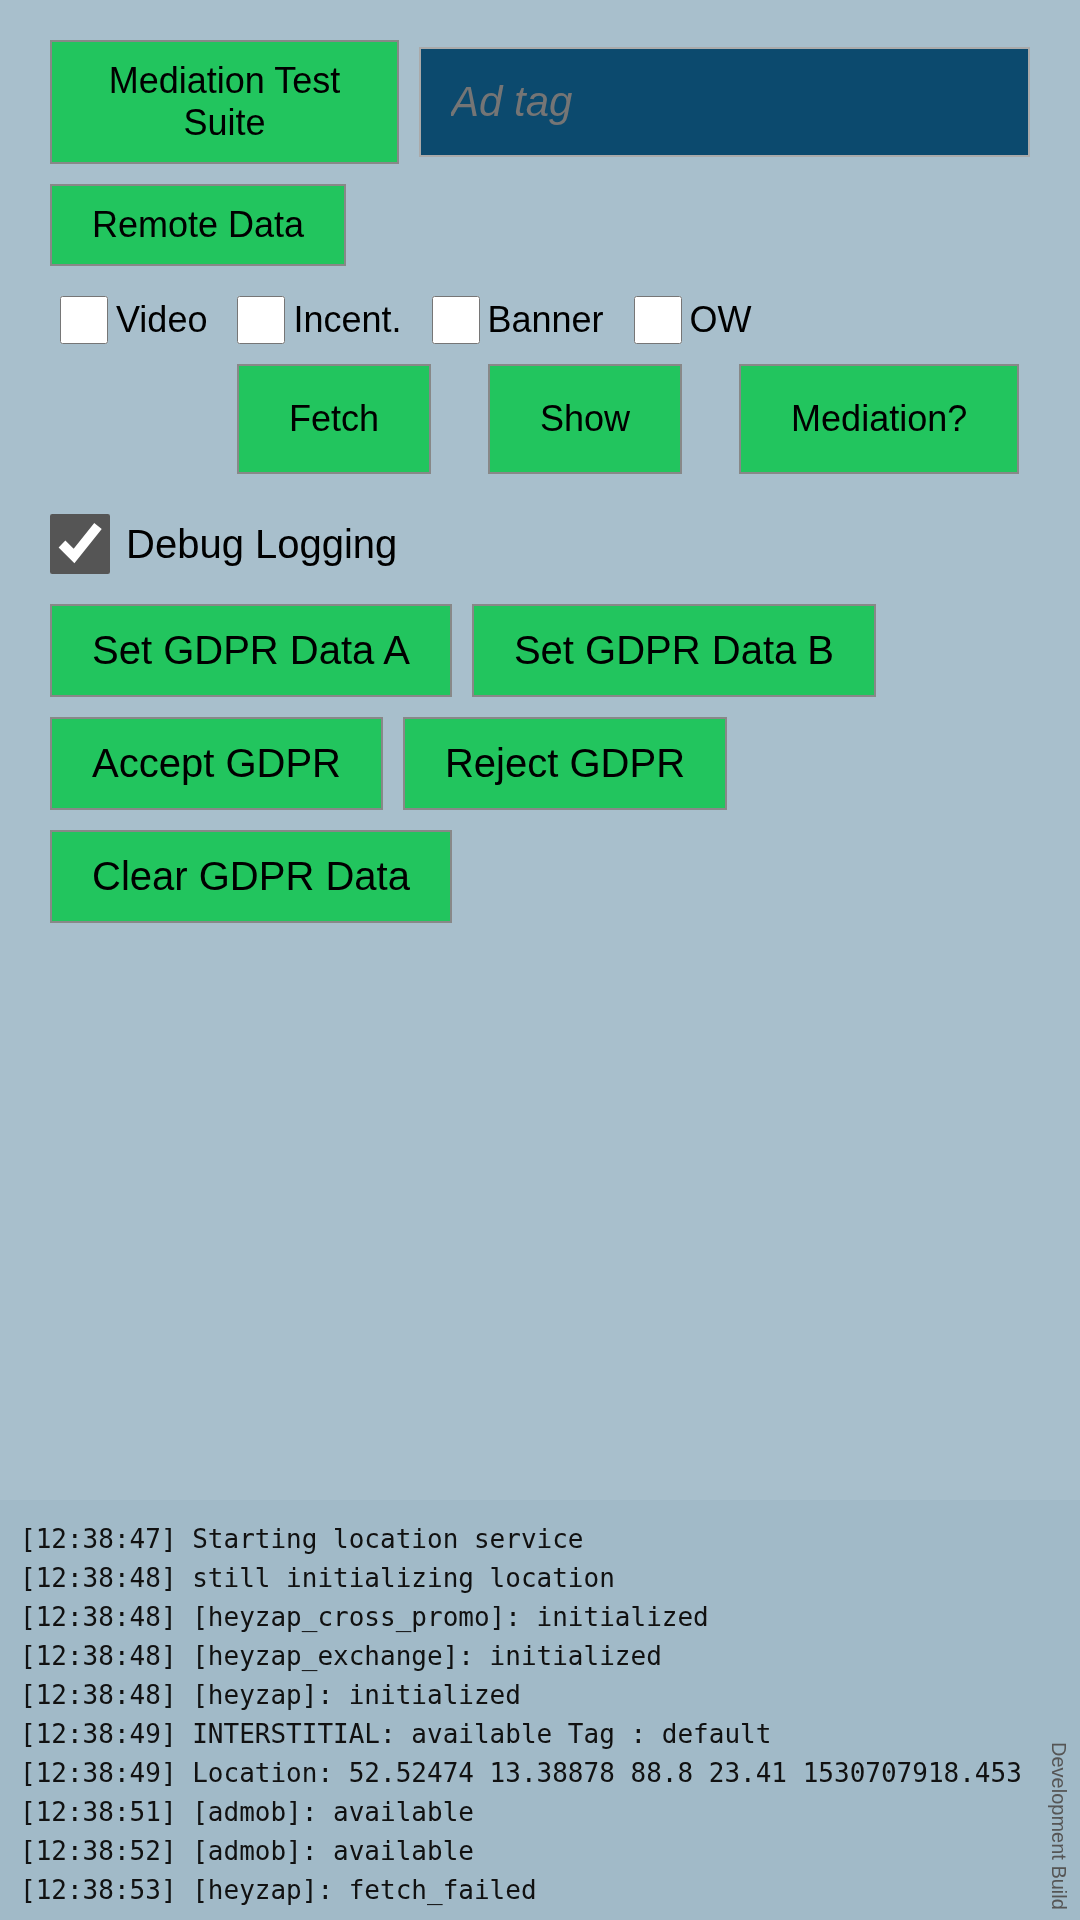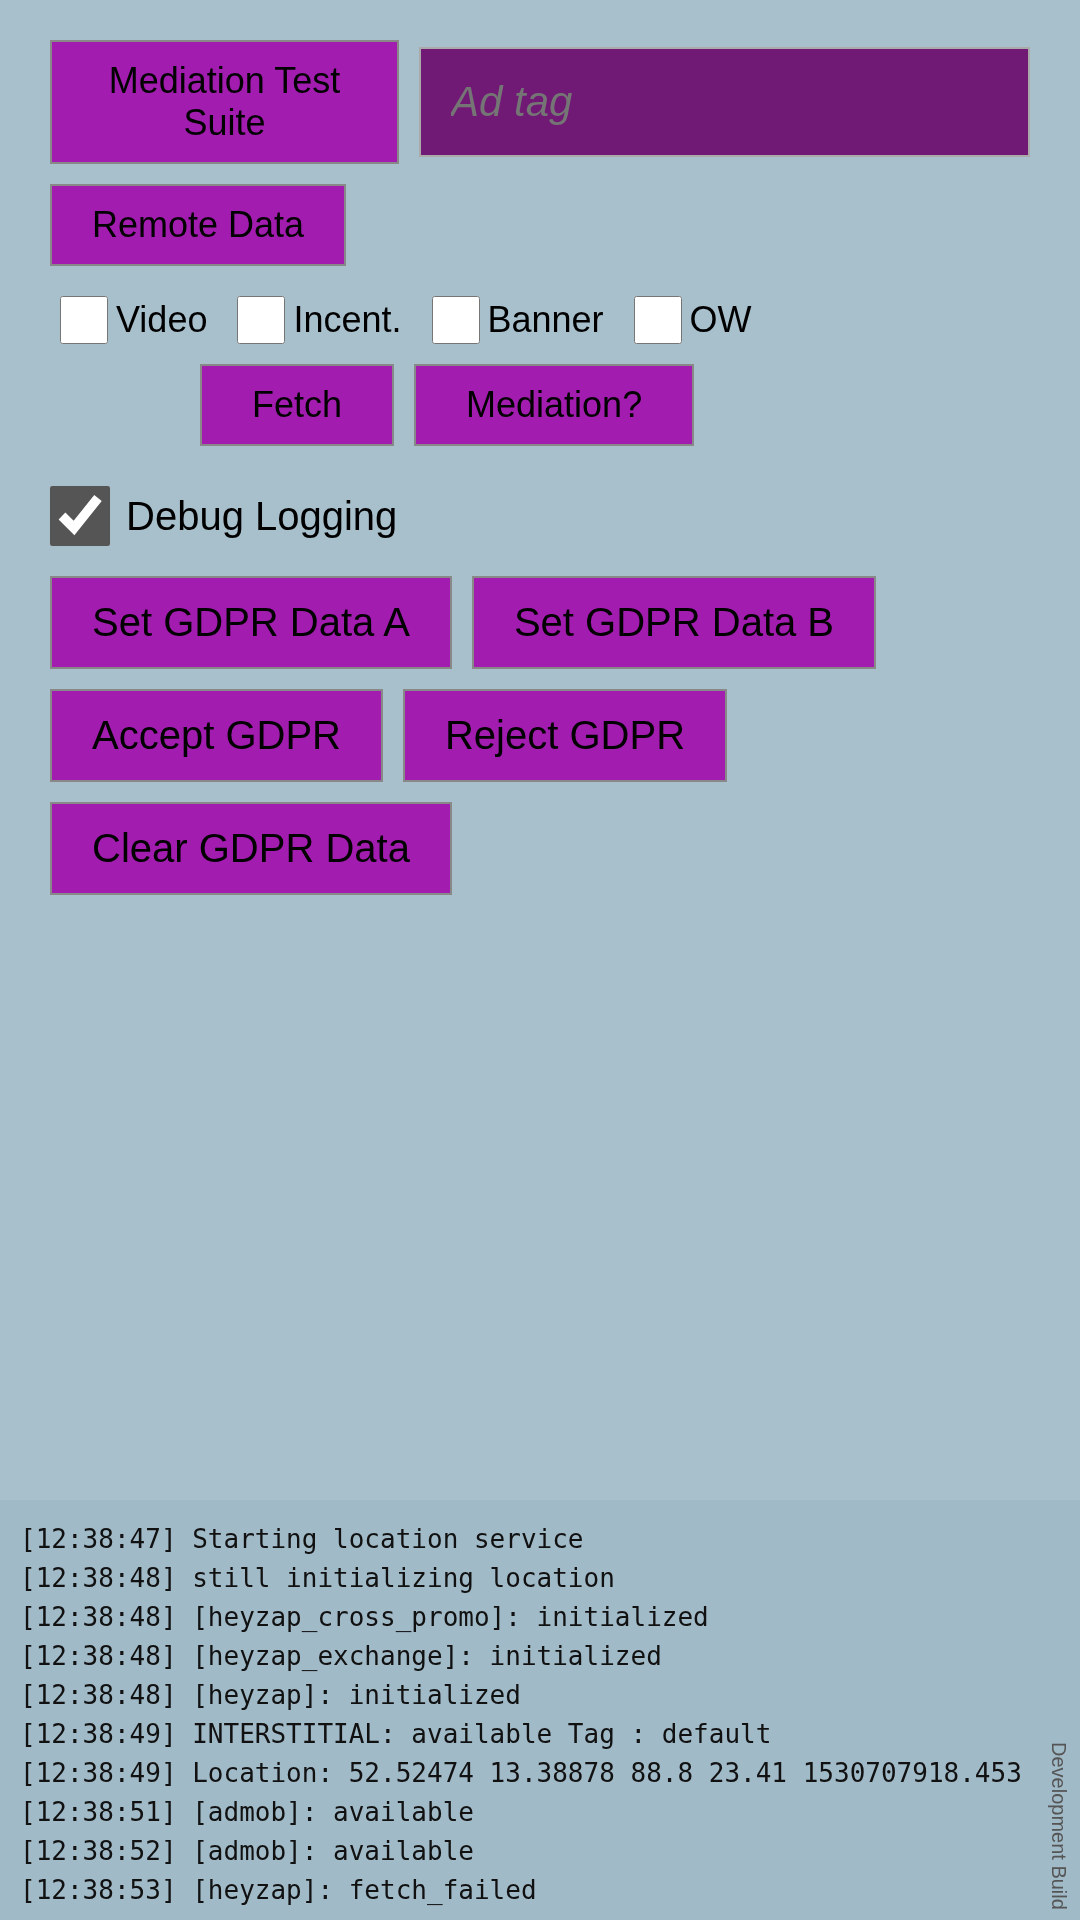--- a/index.html
+++ b/index.html
@@ -26,36 +26,36 @@
       background: #e8e8e8;
       border: 2px solid #aaa;
       padding: 20px 30px;
       font-size: 40px;
       font-weight: normal;
       text-align: center;
       min-width: 300px;
     }
 
     .ad-tag-input {
-      background: #701a75;
+      background: #0c4a6e;
       border: 2px solid #aaa;
       padding: 20px 30px;
       font-size: 42px;
       font-style: italic;
       color: #aaa;
       flex: 1;
       height: 110px;
     }
 
     .remote-data-row {
       margin: 10px 50px 30px 50px;
     }
 
     .btn {
-      background: #a21caf;
+      background: #22c55e;
       border: 2px solid #888;
       padding: 18px 40px;
       font-size: 36px;
       cursor: pointer;
       text-align: center;
     }
 
     .remote-data-btn {
       padding: 18px 40px;
       font-size: 36px;
@@ -89,23 +89,24 @@
 
     .action-buttons-row {
       display: flex;
       flex-direction: row;
       align-items: center;
       margin: 20px 50px 20px 200px;
       gap: 20px;
     }
 
     .action-btn {
-      padding: 18px 50px;
+      padding: 32px 50px;
       font-size: 36px;
       min-width: 170px;
+      margin-left: 37px;
     }
 
     .debug-row {
       display: flex;
       align-items: center;
       margin: 40px 50px 20px 50px;
       gap: 16px;
     }
 
     .debug-checkbox {
@@ -191,20 +192,21 @@
     <label class="checkbox-label" for="chk-banner">Banner</label>
   </div>
   <div class="checkbox-group">
     <input type="checkbox" id="chk-ow" style="">
     <label class="checkbox-label" for="chk-ow">OW</label>
   </div>
 </div>
 
 <div class="action-buttons-row">
   <button class="btn action-btn">Fetch</button>
+  <button class="btn action-btn">Show</button>
   <button class="btn action-btn">Mediation?</button>
 </div>
 
 <div class="debug-row">
   <input type="checkbox" id="chk-debug" class="debug-checkbox" checked="" style="">
   <label class="debug-label" for="chk-debug">Debug Logging</label>
 </div>
 
 <div class="gdpr-section">
   <div class="gdpr-row">

